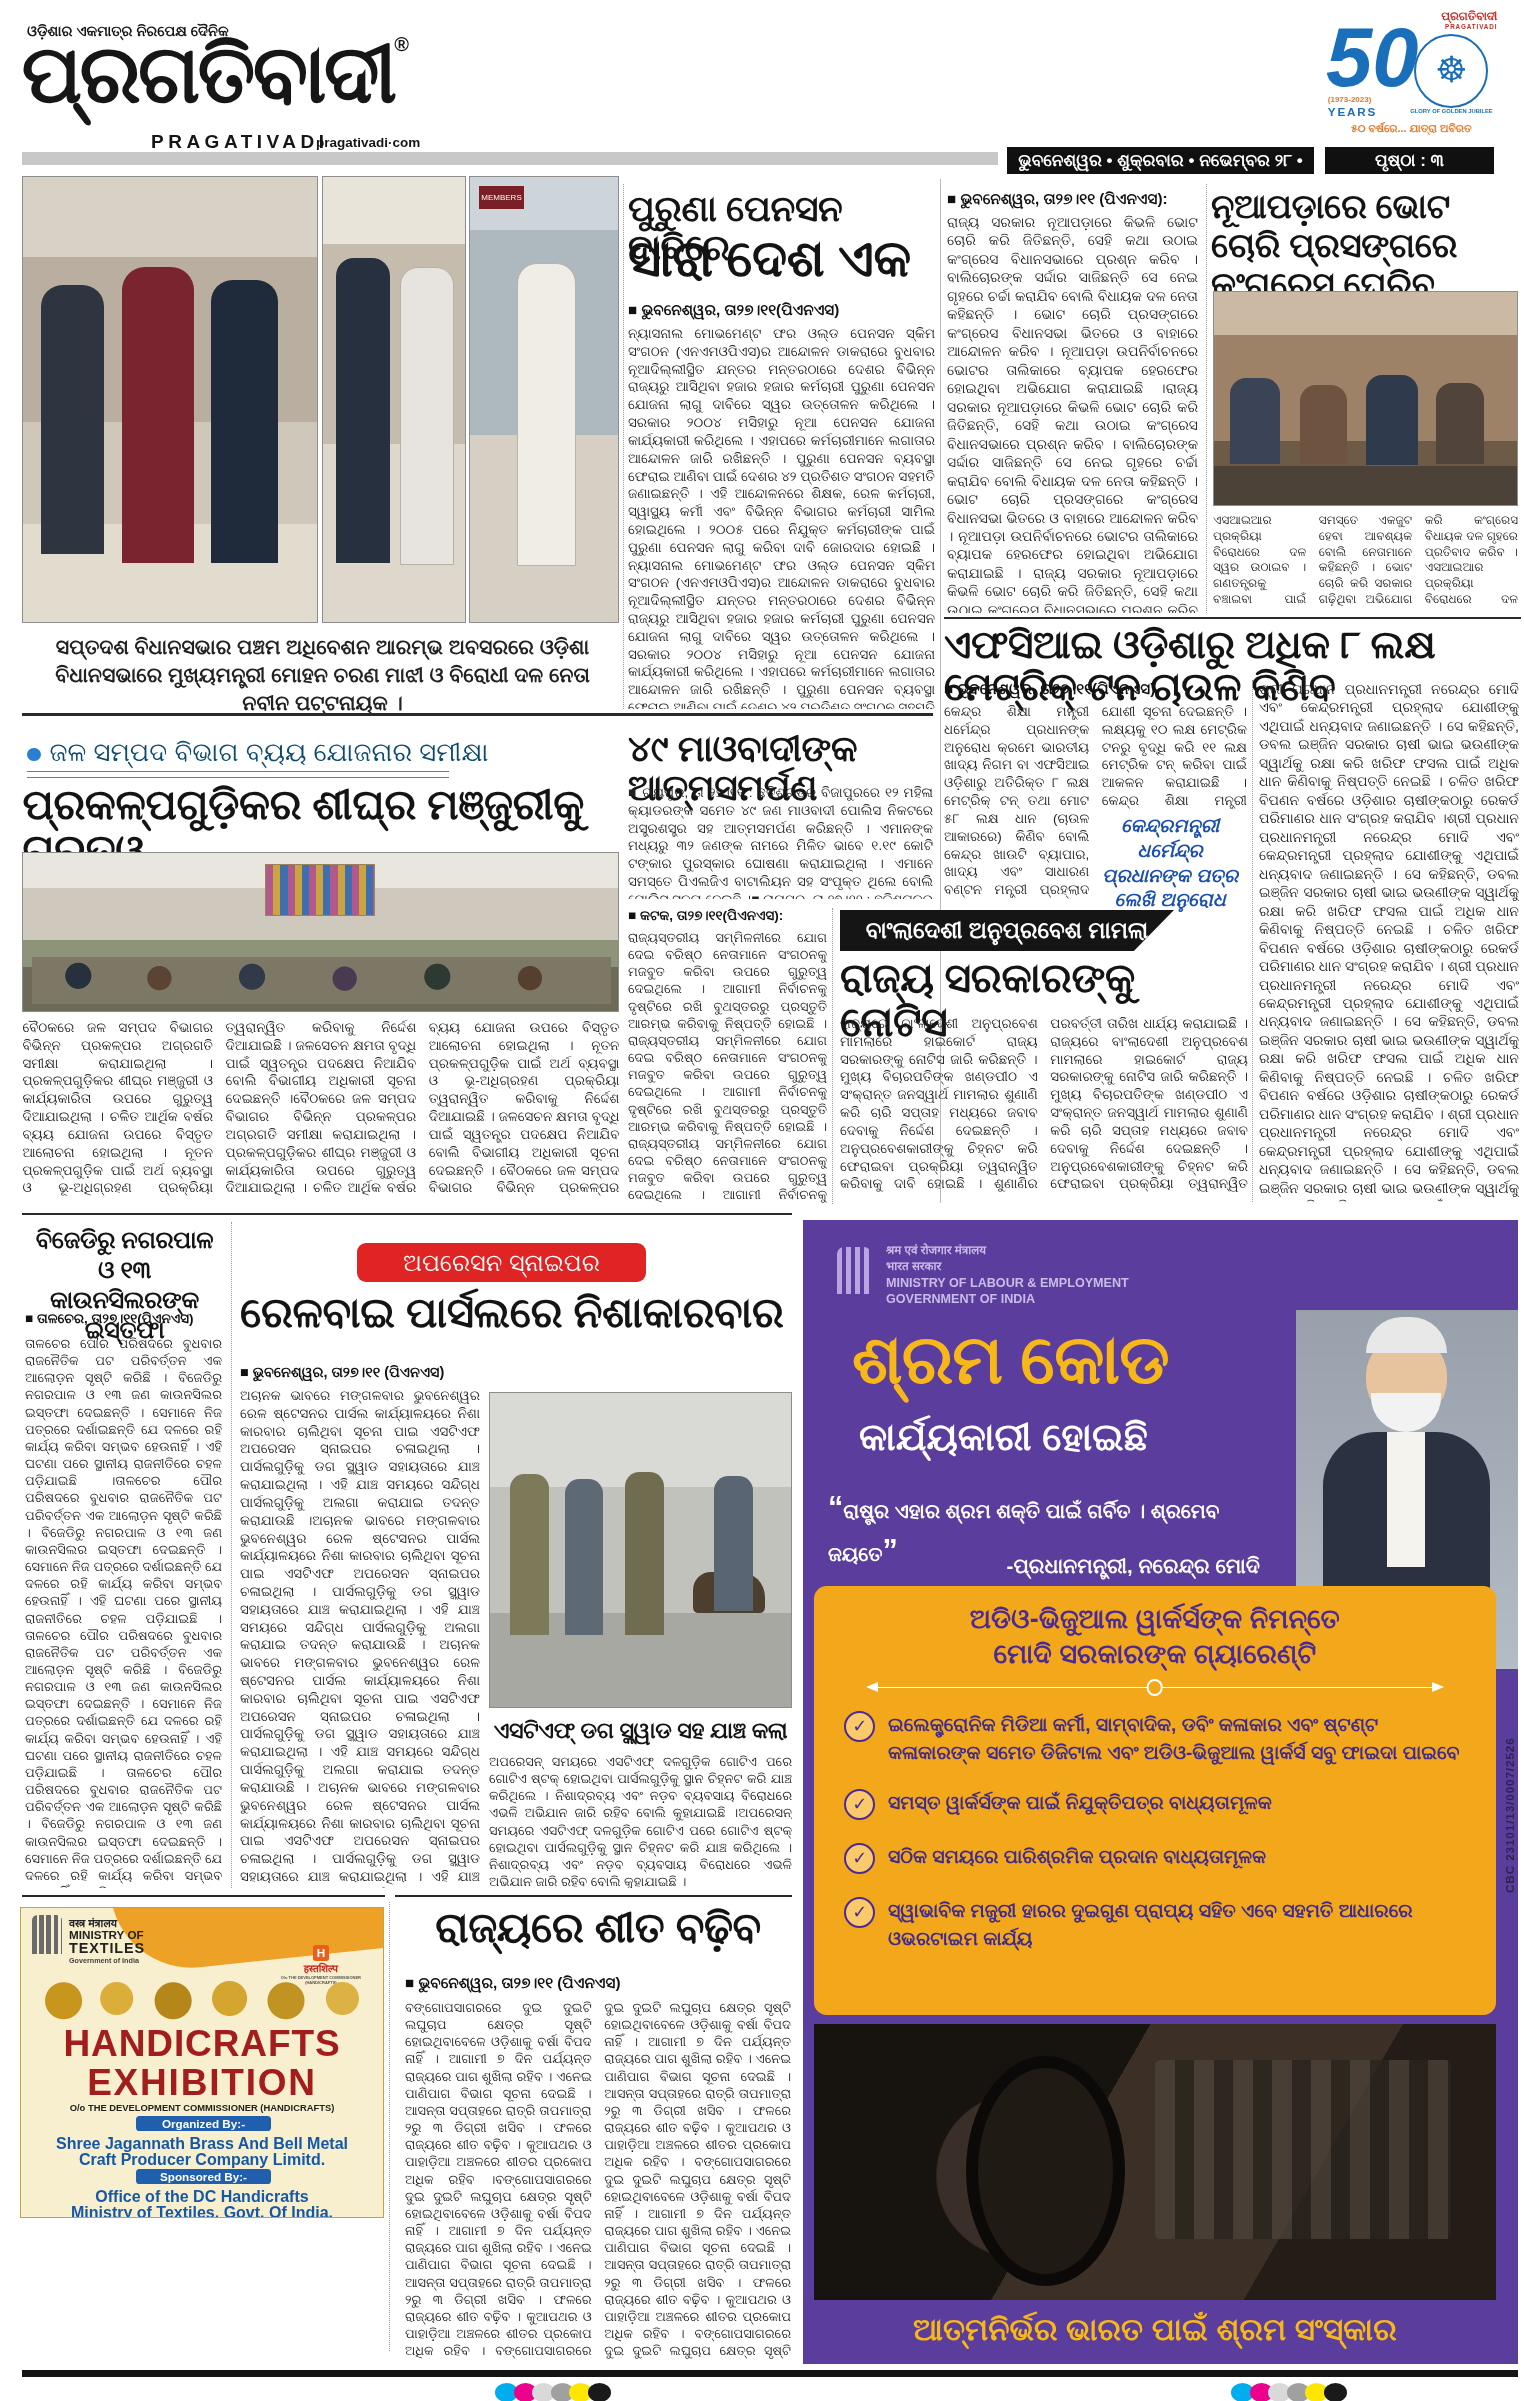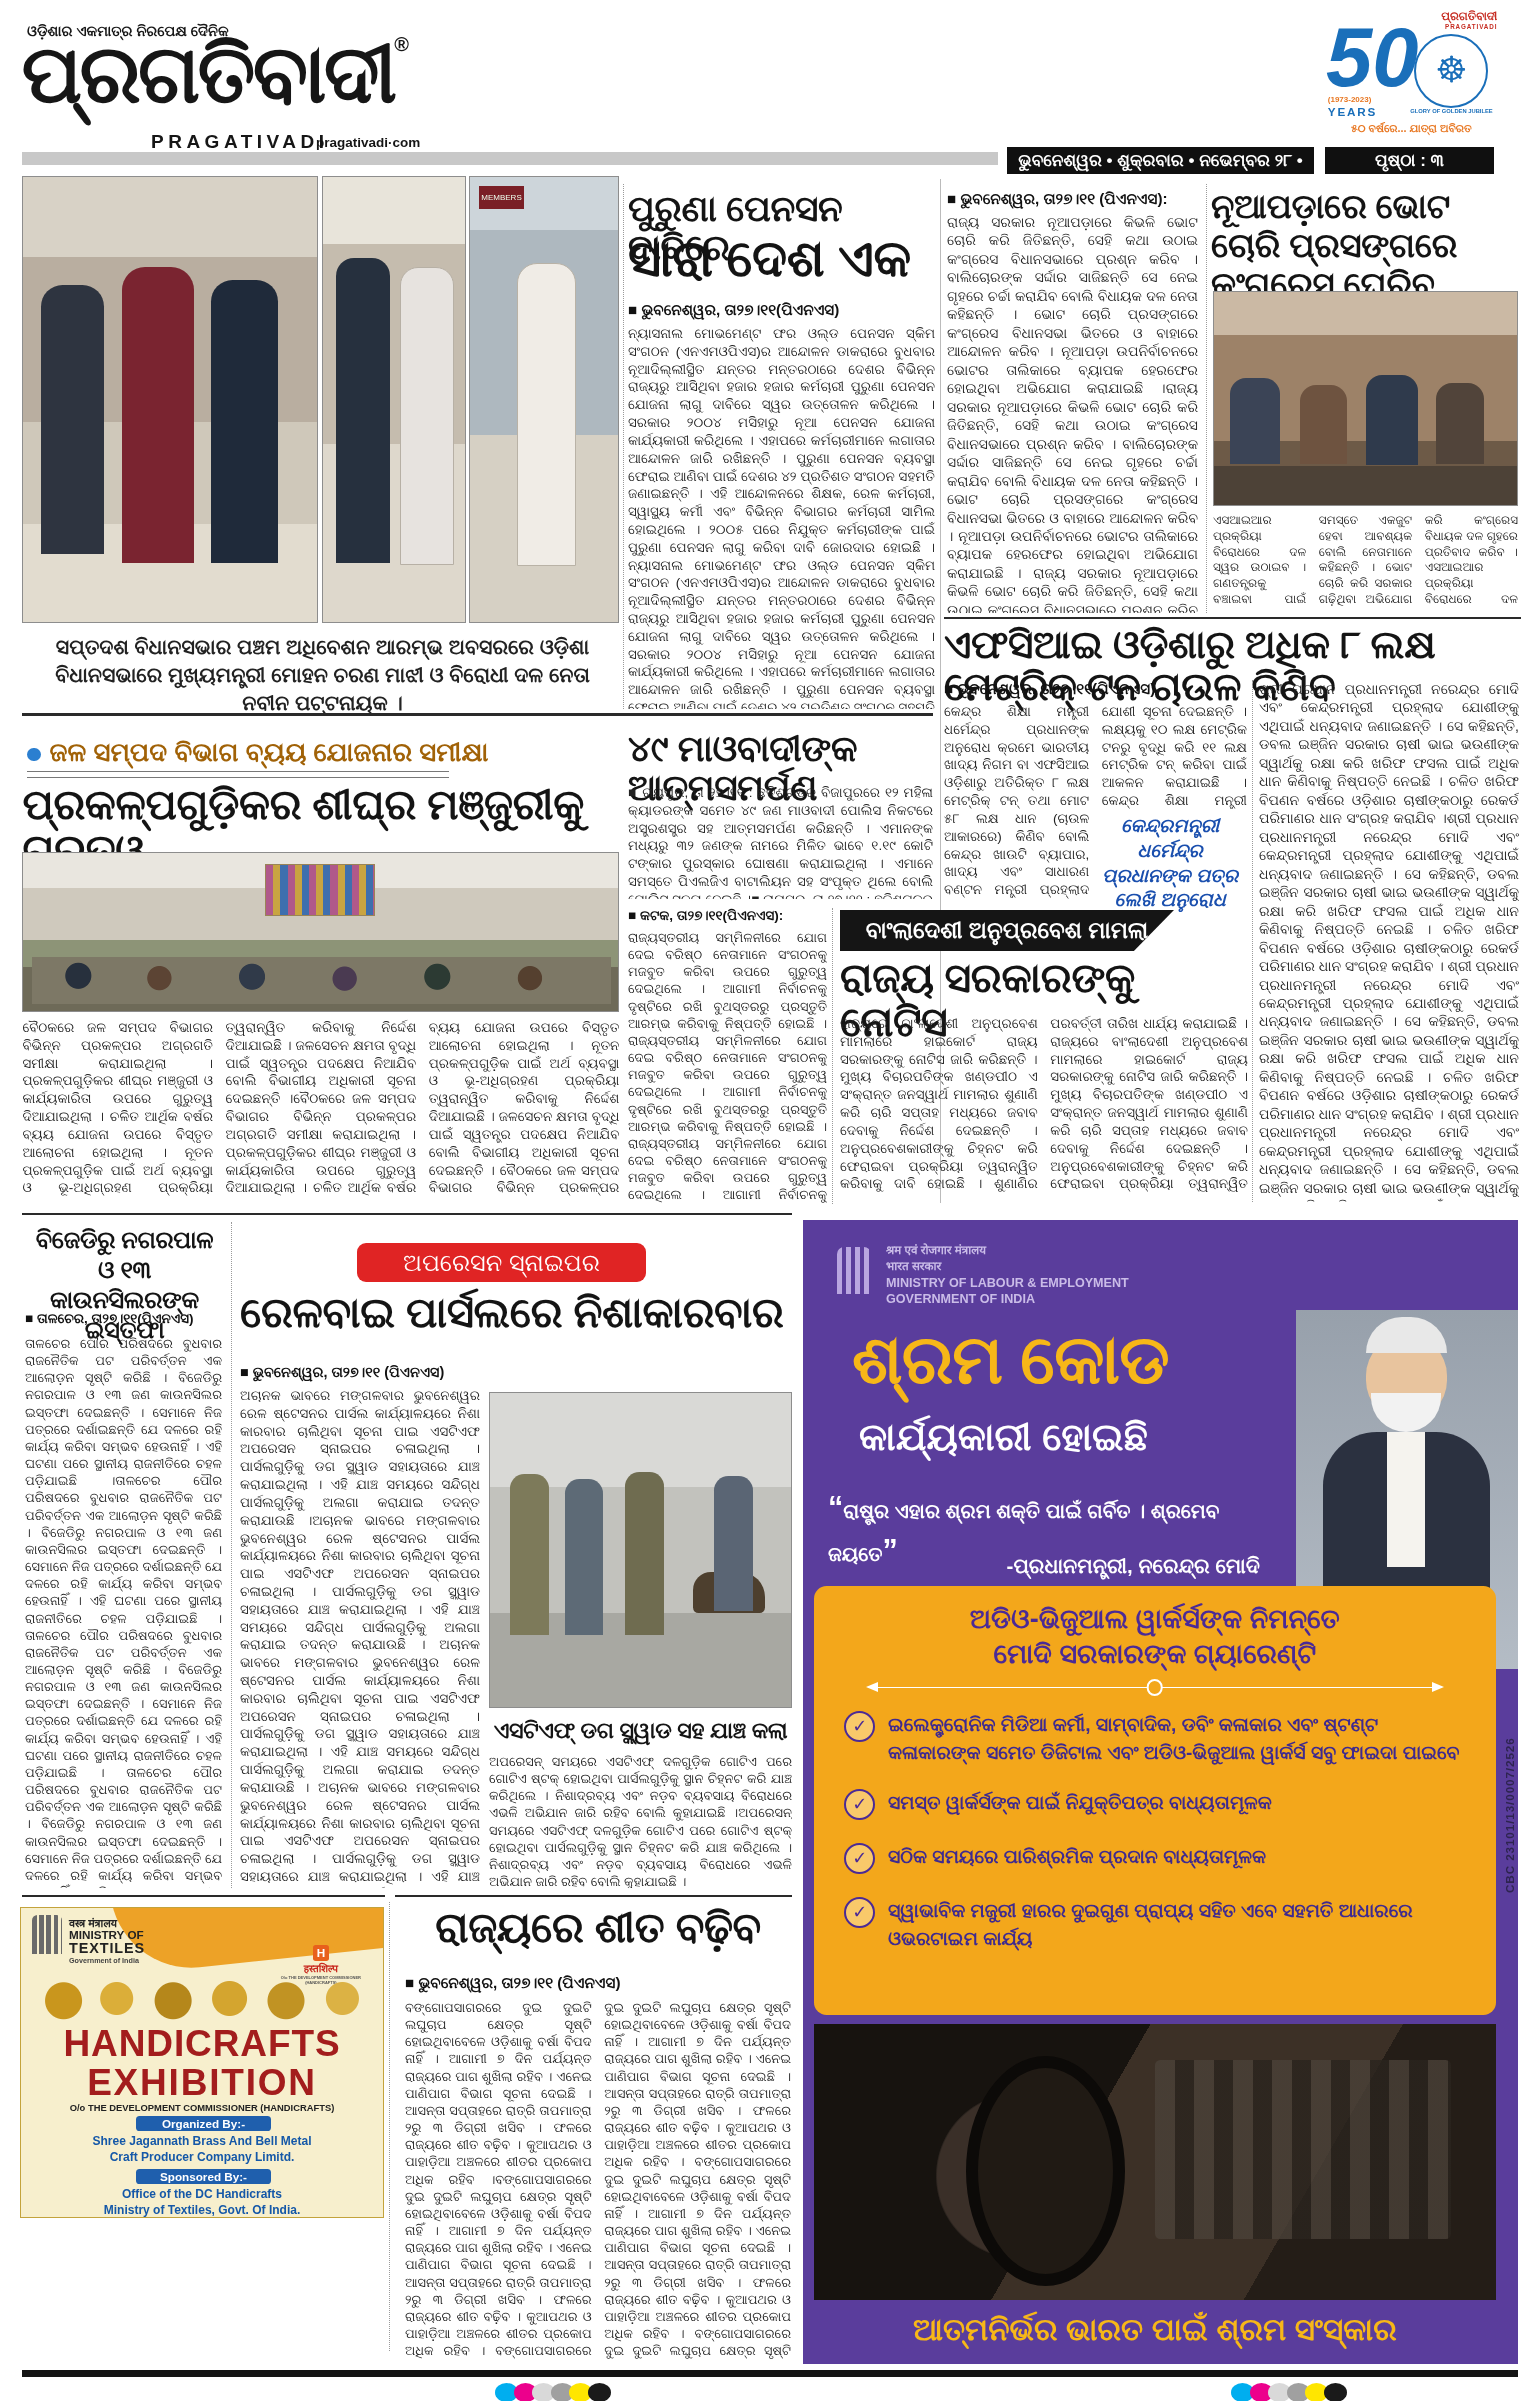--- a/index.html
+++ b/index.html
@@ -9,35 +9,35 @@
   .hl{font-weight:bold;color:#141414;line-height:1.08;letter-spacing:-0.4px;}
   .byline{font-weight:bold;font-size:15.2px;color:#111;}
   .body-txt{font-size:13.5px;line-height:1.32;text-align:justify;color:#222;overflow:hidden;}
   .cols2{column-count:2;column-gap:12.6px;}
   .cols3{column-count:3;column-gap:12.6px;}
   .rule{background:#2a2a2a;}
   .dotv{border-left:0.9px dotted #9a9a9a;width:0;}
   .solidv{border-left:0.9px solid #bbb;width:0;}
   .photo{border:0.9px solid #8d8d8d;box-sizing:border-box;}
   .caption{font-size:20.6px;font-weight:bold;color:#222;text-align:center;line-height:1.35;}
-  .kicker-grey{font-size:26px;font-weight:bold;color:#a16207;}
+  .kicker-grey{font-size:26px;font-weight:normal;color:#0c4a6e;}
   .pill-red{background:#e02424;color:#fff;border-radius:9px;text-align:center;
             font-weight:normal;font-size:24px;line-height:39px;}
   .kicker-black{background:#151515;color:#fff;text-align:center;font-weight:bold;font-size:23px;
             line-height:41px;clip-path:polygon(0 0,100% 0,88% 100%,0 100%);}
   .inset-blue{color:#1a4fae;font-weight:bold;font-style:italic;font-size:19px;text-align:center;
             line-height:1.3;background:#fff;}
   .datebar{background:#101010;color:#fff;font-size:17px;font-weight:bold;text-align:center;line-height:27px;}
   
   .had{background:#f7efcd;border:1.8px solid #c3a33c;box-sizing:border-box;overflow:hidden;}
   .had .swoosh{position:absolute;right:-54px;top:-30.5px;width:323px;height:81px;background:#eda227;
                border-radius:0 0 0 108px;transform:rotate(-6deg);}
   .badge{background:#1f5fad;color:#fff;font-weight:bold;font-size:11.7px;text-align:center;
          border-radius:3.6px;line-height:15.2px;}
-  .blueline{color:#1558a8;font-weight:bold;font-size:12px;text-align:center;line-height:1.15;}
+  .blueline{color:#1558a8;font-weight:bold;font-size:16px;text-align:center;line-height:1.15;}
   .lace{background:
      radial-gradient(circle at 9px 5.4px,#4a51b5 4.5px,transparent 5.4px),
      radial-gradient(circle at 27px 14.4px,#6a6fc4 5.4px,transparent 6.3px),
      repeating-linear-gradient(90deg,#4a51b5 0 5.4px,#dcd6f2 5.4px 10.8px);}
   .lad{background:#5a3d9c;overflow:hidden;}
   .lad .minis{color:#cabce8;font-weight:bold;line-height:1.25;}
   .ybox{background:#f3a71b;border-radius:12.6px;}
   .yb-title{color:#4b2a96;font-weight:900;font-size:27px;text-align:center;line-height:1.3;}
   .chk{width:27px;height:27px;border-radius:50%;border:2.7px solid #4b2a96;color:#4b2a96;
        font-weight:bold;font-size:18px;text-align:center;line-height:27px;flex:0 0 27px;background:#f9c96a;}

